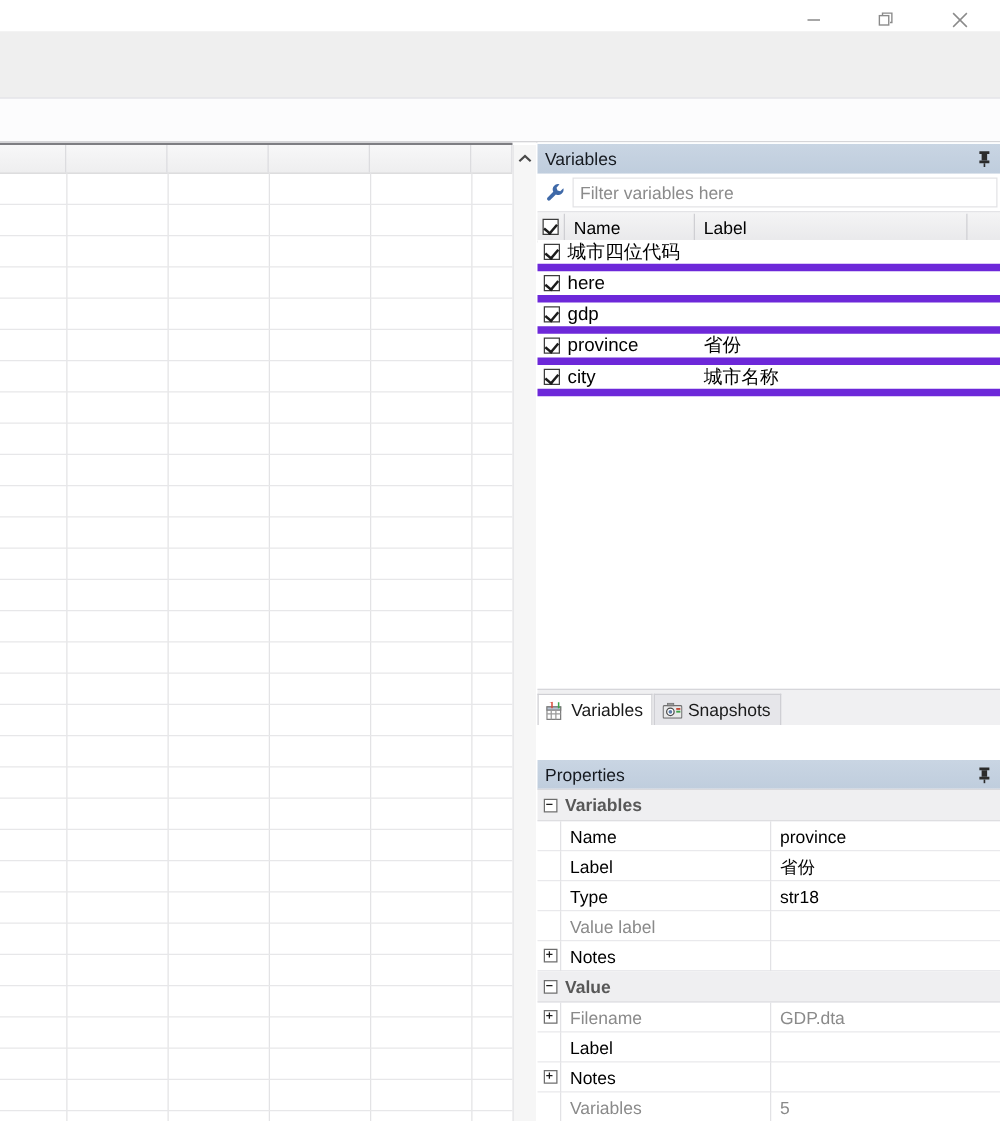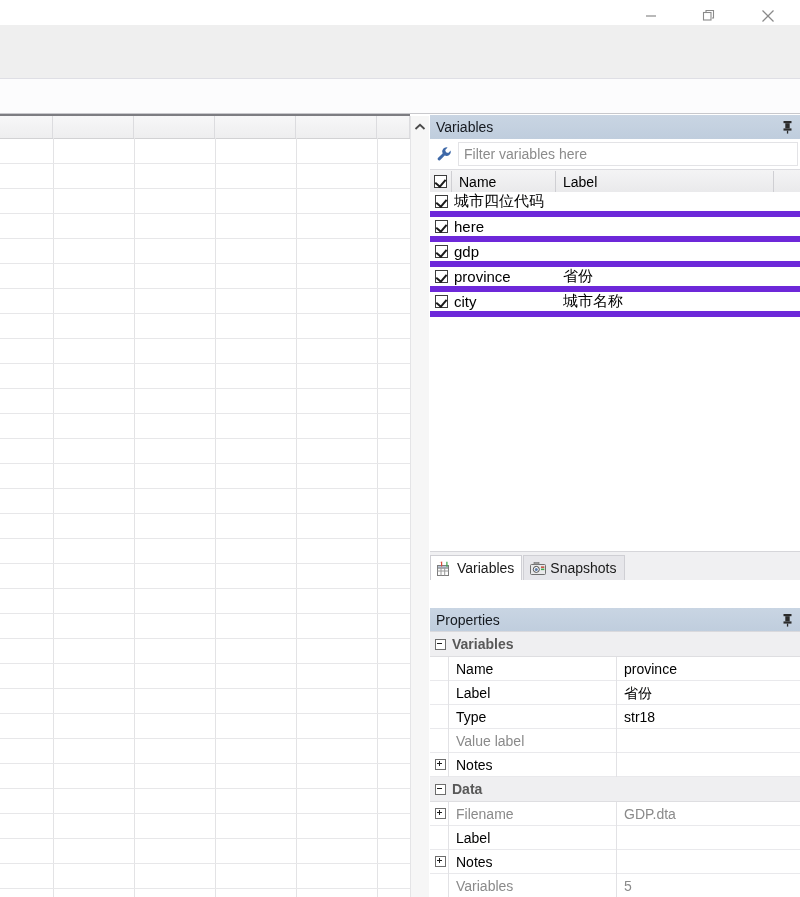--- a/index.html
+++ b/index.html
@@ -601,21 +601,21 @@
             <span class="expbox plus"></span>
           </span>
         <span class="pr-key">Notes</span>
         <span class="pr-val"></span>
       </div>
 
       <div class="prop-group">
         <span class="pg-exp">
             <span class="expbox"></span>
           </span>
-        <span class="pg-title">Data</span>
+        <span class="pg-title">Value</span>
       </div>
 
       <div class="prop-row">
         <span class="pr-exp">
             <span class="expbox plus"></span>
           </span>
         <span class="pr-key muted">Filename</span>
         <span class="pr-val muted">GDP.dta</span>
       </div>
       <div class="prop-row">

